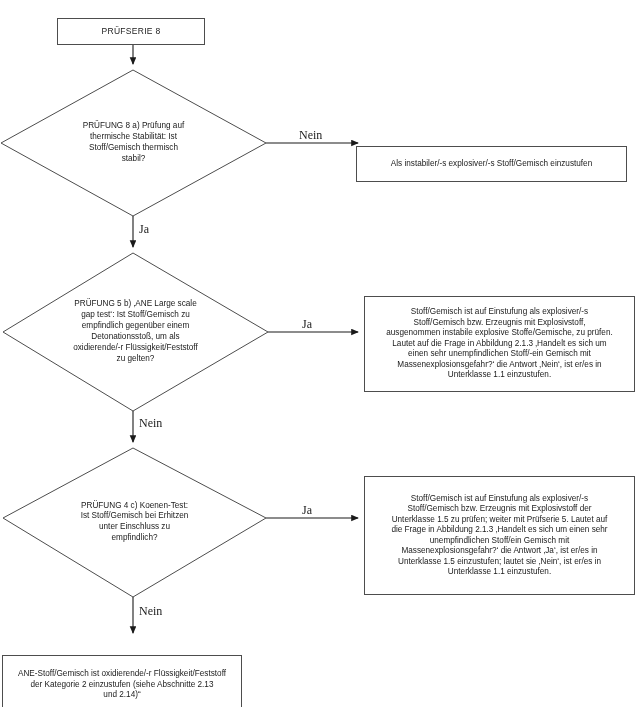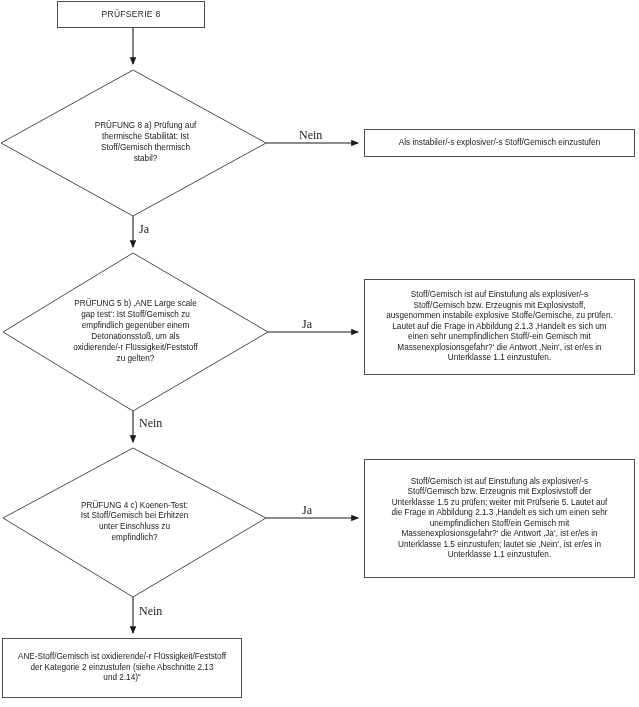--- a/index.html
+++ b/index.html
@@ -25,20 +25,21 @@
     position: absolute;
     left: 0;
     top: 0;
     width: 639px;
     height: 707px;
     pointer-events: none;
   }
   .node {
     position: absolute;
     box-sizing: border-box;
+    margin-top: 17px;
   }
   .process-box {
     border: 1px solid #4d4d4d;
     background: #ffffff;
     display: flex;
     align-items: center;
     justify-content: center;
     text-align: center;
     line-height: 1.28;
   }
@@ -110,21 +111,21 @@
 
     <line x1="266" y1="518" x2="358" y2="518" stroke="#1a1a1a" stroke-width="1.1" marker-end="url(#arrowhead)"></line>
 
     <line x1="133" y1="597" x2="133" y2="633" stroke="#1a1a1a" stroke-width="1.1" marker-end="url(#arrowhead)"></line>
   </svg>
 
   <div class="node process-box start-box" style="left:57px; top:1px; width:148px; height:27px;">
     <span class="box-text">PRÜFSERIE 8</span>
   </div>
 
-  <div class="decision" style="left:1px; top:70px; width:265px; height:146px;padding-left:24px;">
+  <div class="decision" style="left:1px; top:70px; width:265px; height:146px;">
     <div class="decision-text">PRÜFUNG 8 a) Prüfung auf
 thermische Stabilität: Ist
 Stoff/Gemisch thermisch
 stabil?</div>
   </div>
 
   <div class="decision" style="left:3px; top:253px; width:265px; height:158px;">
     <div class="decision-text">PRÜFUNG 5 b) ‚ANE Large scale
 gap test‘: Ist Stoff/Gemisch zu
 empfindlich gegenüber einem
@@ -133,21 +134,21 @@
 zu gelten?</div>
   </div>
 
   <div class="decision" style="left:3px; top:448px; width:263px; height:149px;">
     <div class="decision-text">PRÜFUNG 4 c) Koenen-Test:
 Ist Stoff/Gemisch bei Erhitzen
 unter Einschluss zu
 empfindlich?</div>
   </div>
 
-  <div class="node process-box result-box" style="left:364px; top:129px; width:271px; height:28px;">
+  <div class="node process-box result-box" style="left:356px; top:129px; width:271px; height:36px;">
     <span class="box-text">Als instabiler/-s explosiver/-s Stoff/Gemisch einzustufen</span>
   </div>
 
   <div class="node process-box result-box" style="left:364px; top:279px; width:271px; height:96px;">
     <span class="box-text">Stoff/Gemisch ist auf Einstufung als explosiver/-s
 Stoff/Gemisch bzw. Erzeugnis mit Explosivstoff,
 ausgenommen instabile explosive Stoffe/Gemische, zu prüfen.
 Lautet auf die Frage in Abbildung 2.1.3 ‚Handelt es sich um
 einen sehr unempfindlichen Stoff/-ein Gemisch mit
 Massenexplosionsgefahr?‘ die Antwort ‚Nein‘, ist er/es in

